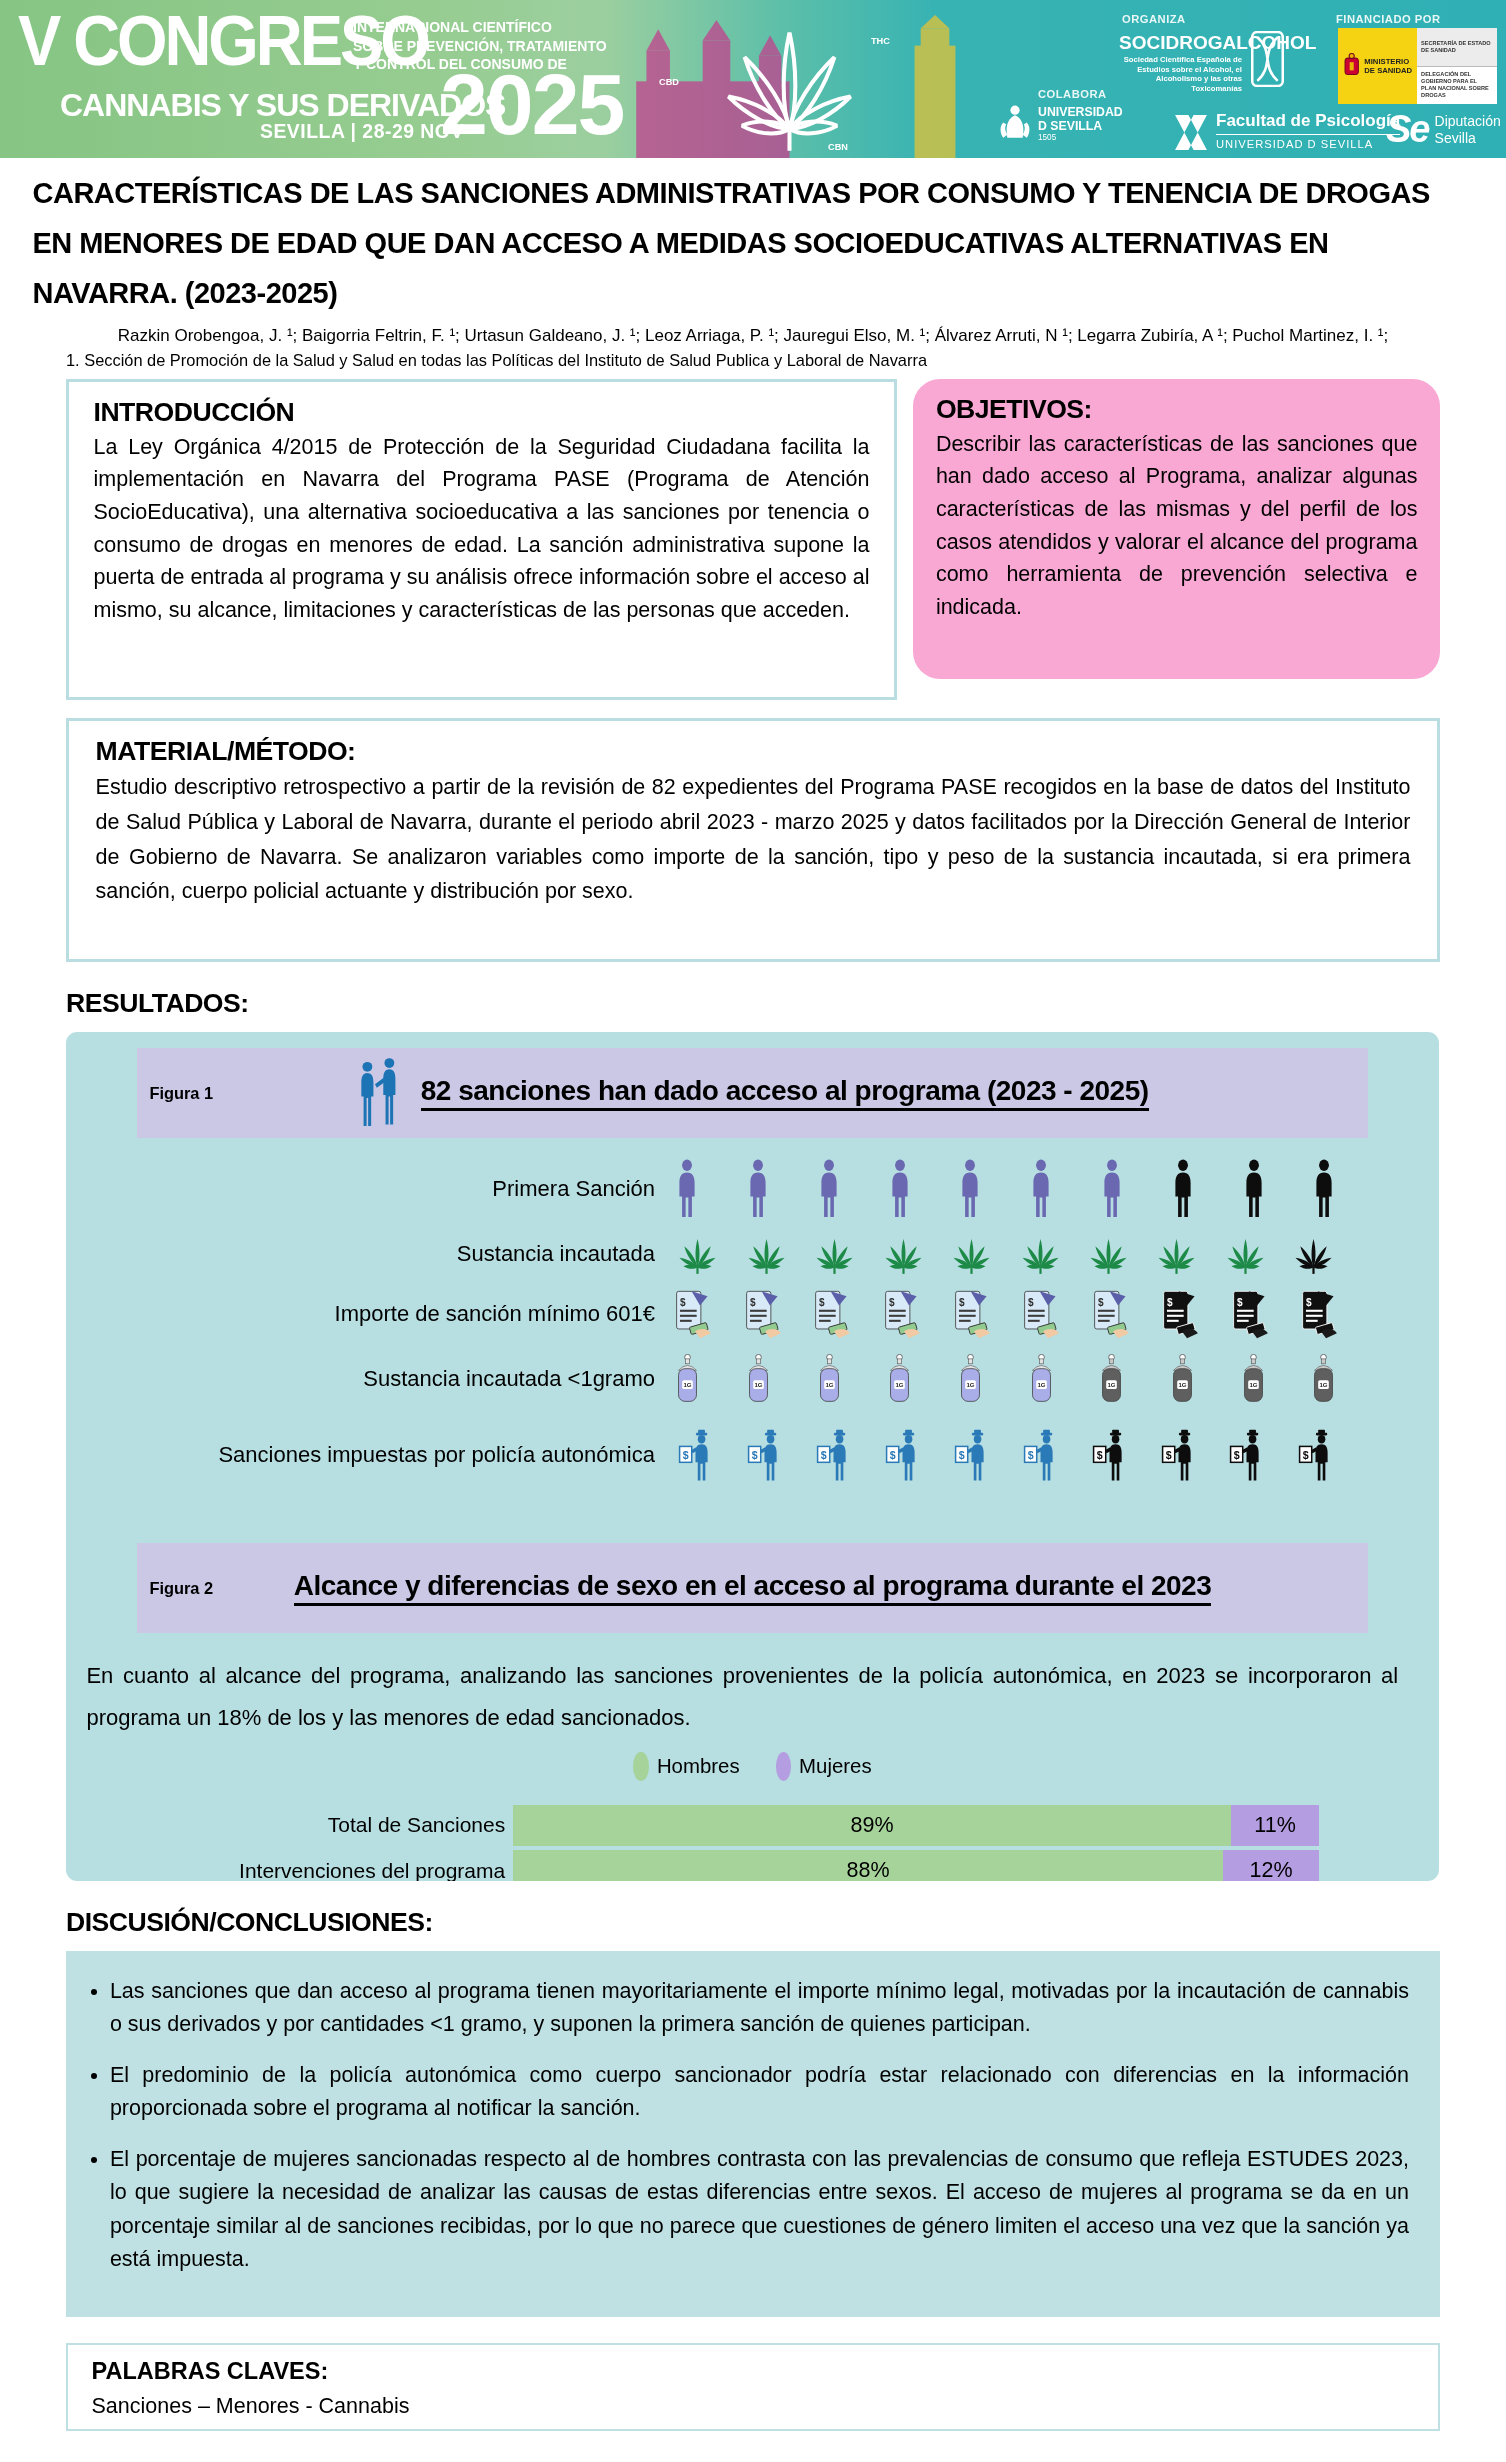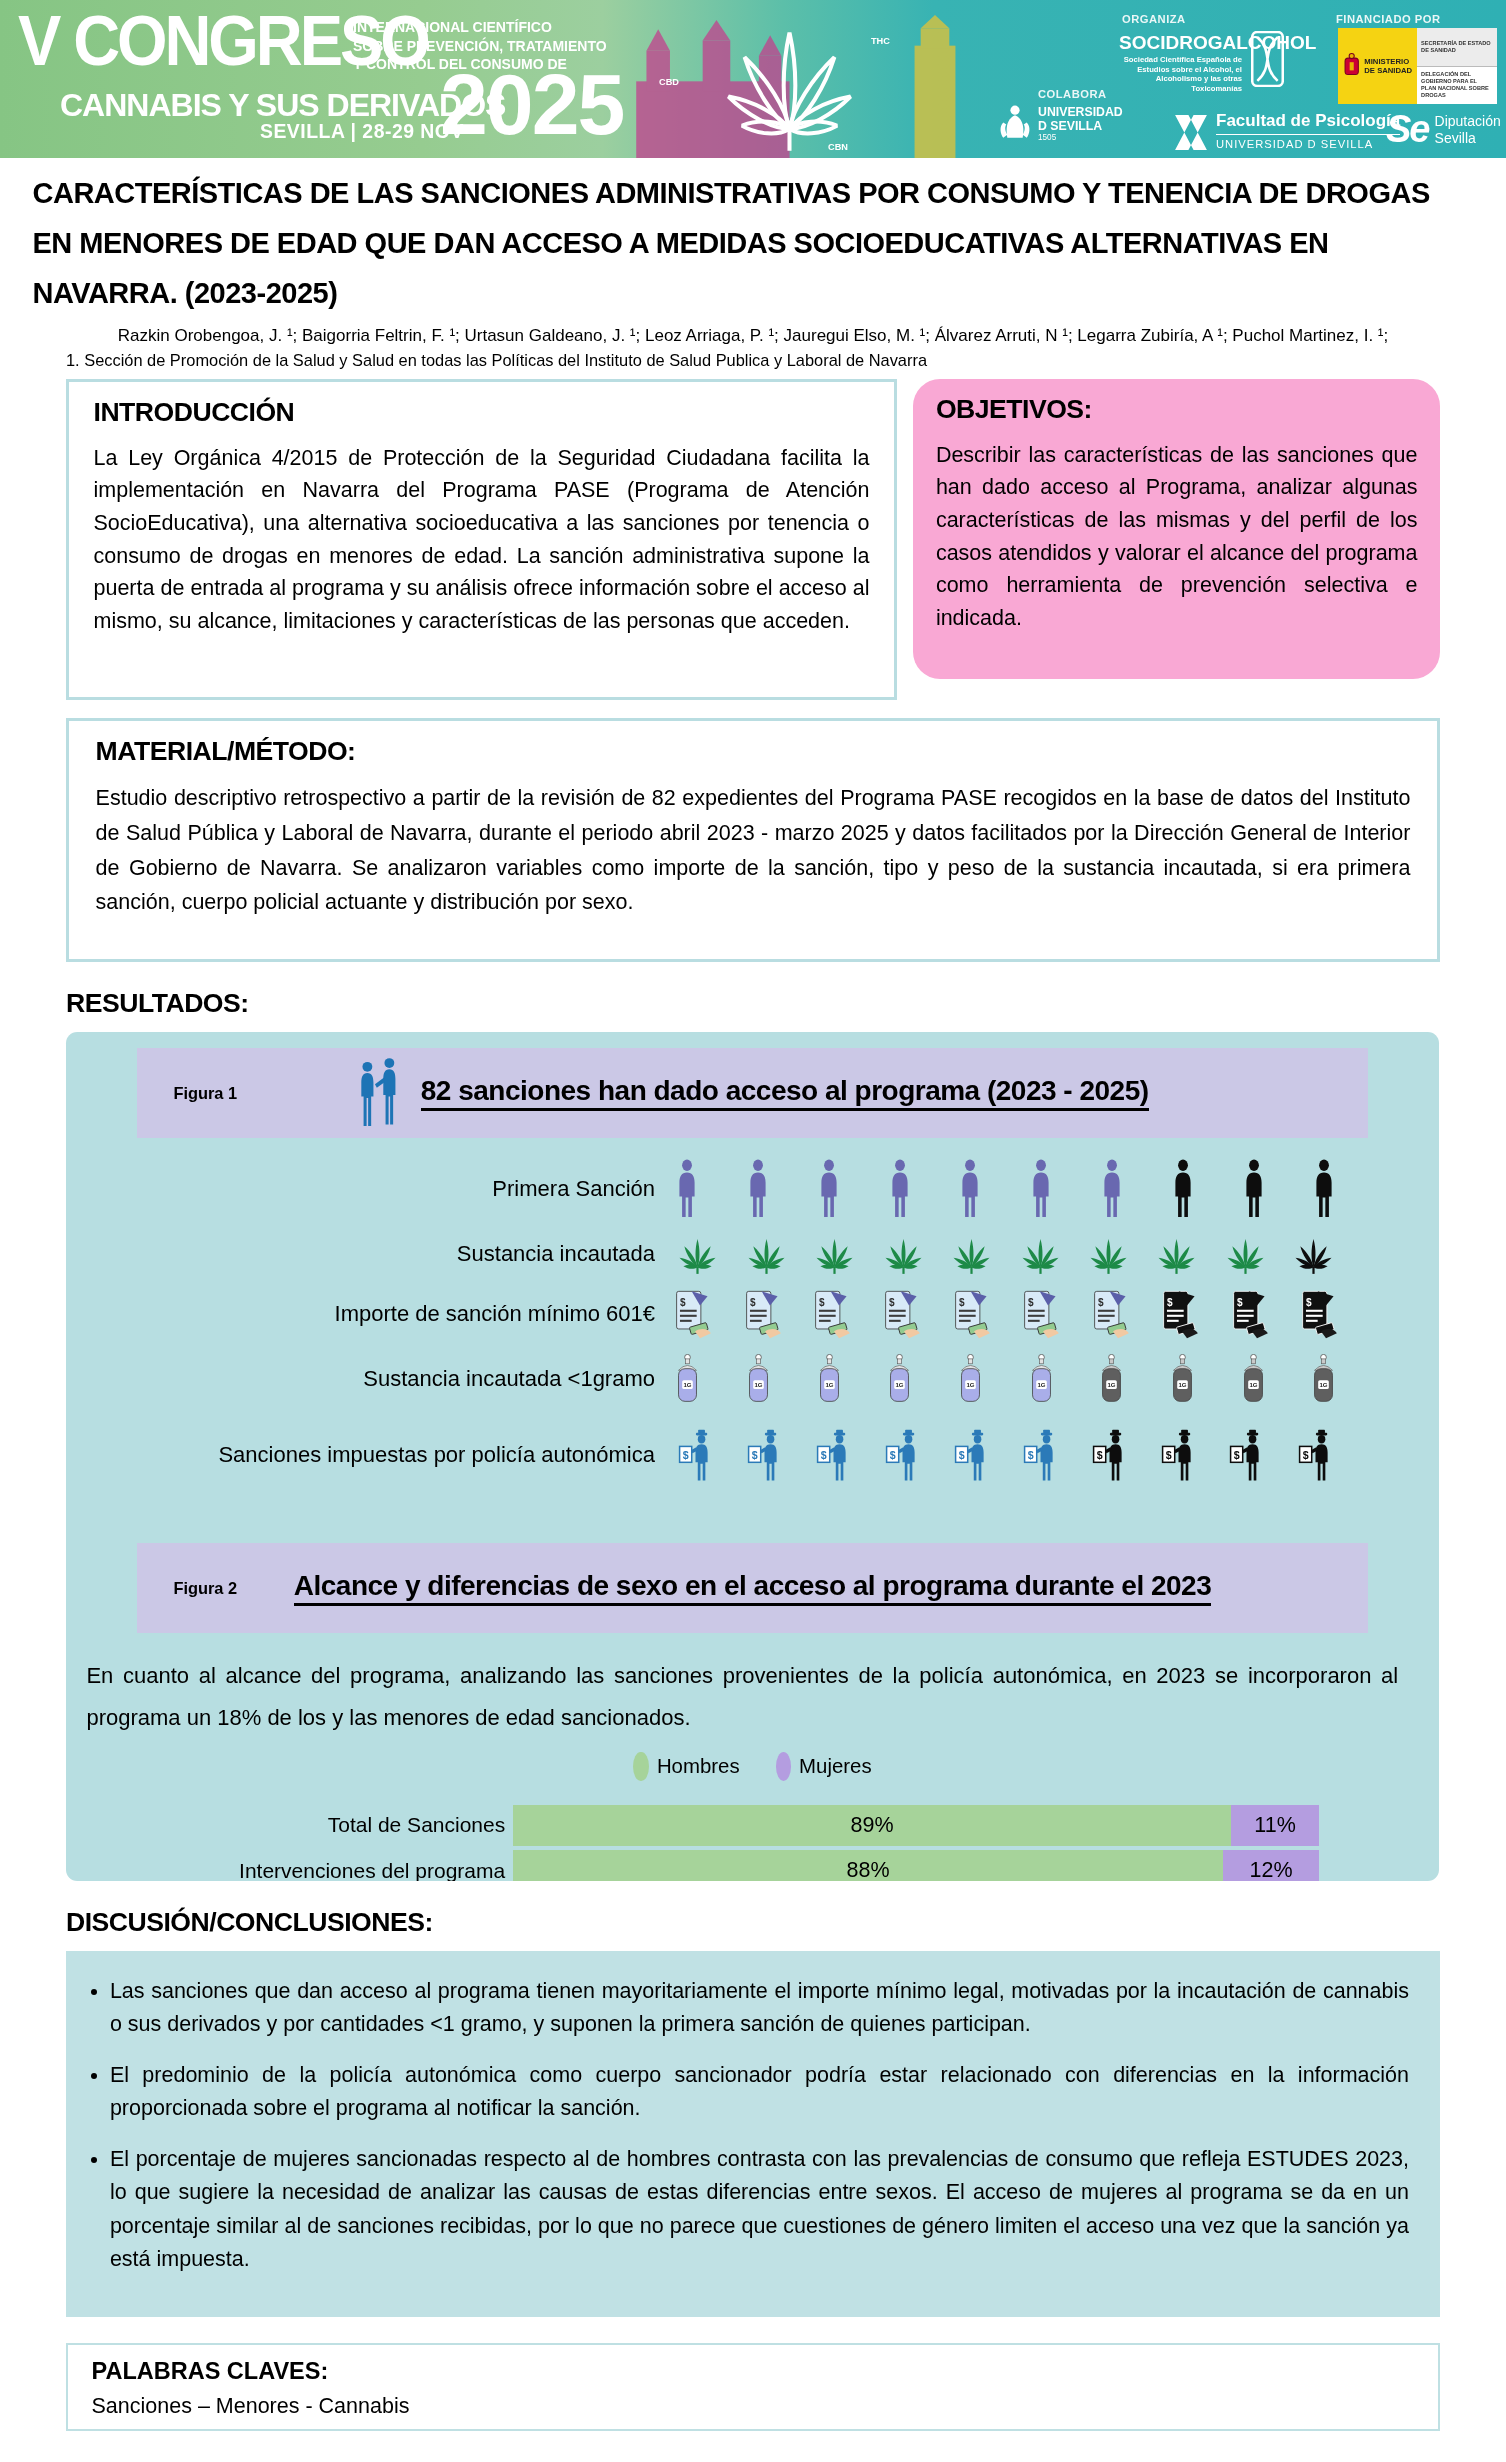--- a/index.html
+++ b/index.html
@@ -36,30 +36,30 @@
   
   .title-wrap{margin:11.2px auto 0 auto;width:1441px;text-align:left;}
   .poster-title{font-size:29px;font-weight:700;line-height:1.72;letter-spacing:-0.5px;}
   .authors{margin-top:7.2px;text-align:center;font-size:17px;}
   .affiliation{margin:5.1px 0 0 66px;font-size:16.4px;text-align:left;}
   
   .two-col{display:flex;margin:9.2px 66px 0 66px;gap:16.4px;align-items:flex-start;}
   .intro-box{width:831px;box-sizing:border-box;border:3.1px solid #b9dde1;background:#fff;padding:14.3px 24.5px 15.3px 24.5px;height:321px;}
   .obj-box{flex:1;box-sizing:border-box;background:#f9a8d4;padding:14.3px 22.5px 15.3px 22.5px;height:300px;border-radius:27px;}
   .sec-heading{font-size:26.6px;font-weight:700;letter-spacing:-0.5px;}
-  .body-text{font-size:21.5px;line-height:1.52;text-align:justify;margin-top:14px;}
+  .body-text{font-size:21.5px;line-height:1.52;text-align:justify;margin-top:3px;}
   .metodo-box{margin:17.4px 66px 0 66px;box-sizing:border-box;border:3.1px solid #b9dde1;background:#fff;
               padding:15.3px 26.6px 17.4px 26.6px;height:244px;}
   .standalone-heading{margin:26.6px 0 0 66px;}
   
   .results-box{margin:12.3px 66px 0 66px;box-sizing:border-box;width:1373px;height:849px;
                background:#b7dee1;border-radius:11.2px;padding:0 20.4px;overflow:hidden;}
   .fig-banner{position:relative;margin:16.4px 51px 0 51px;height:90px;background:#cbc8e6;
               display:flex;align-items:center;justify-content:center;gap:17.4px;}
-  .fig-label{position:absolute;left:36px;top:50%;transform:translateY(-50%);font-size:16.4px;font-weight:700;}
+  .fig-label{position:absolute;left:12px;top:50%;transform:translateY(-50%);font-size:16.4px;font-weight:700;}
   .fig-title{font-size:28px;font-weight:700;letter-spacing:-0.5px;border-bottom:3.6px solid #000;padding-bottom:1px;}
   .picto-row{display:flex;align-items:center;}
   .picto-label{width:585px;text-align:right;padding-right:16.4px;font-size:22px;box-sizing:border-box;flex:none;}
   .picto-icons{width:669px;display:flex;justify-content:space-between;align-items:flex-end;flex:none;}
   .fig2-par{margin:22.5px 20.4px 0 0;font-size:22px;line-height:1.9;text-align:justify;}
   .legend{display:flex;justify-content:center;gap:36px;margin-top:13.3px;align-items:center;}
   .legend-item{display:flex;align-items:center;gap:8.2px;font-size:20.4px;}
   .legend-swatch{width:15.3px;height:29px;border-radius:50%;}
   .chart{margin-top:23.5px;}
   .chart-row{display:flex;align-items:center;margin-top:4.6px;}

